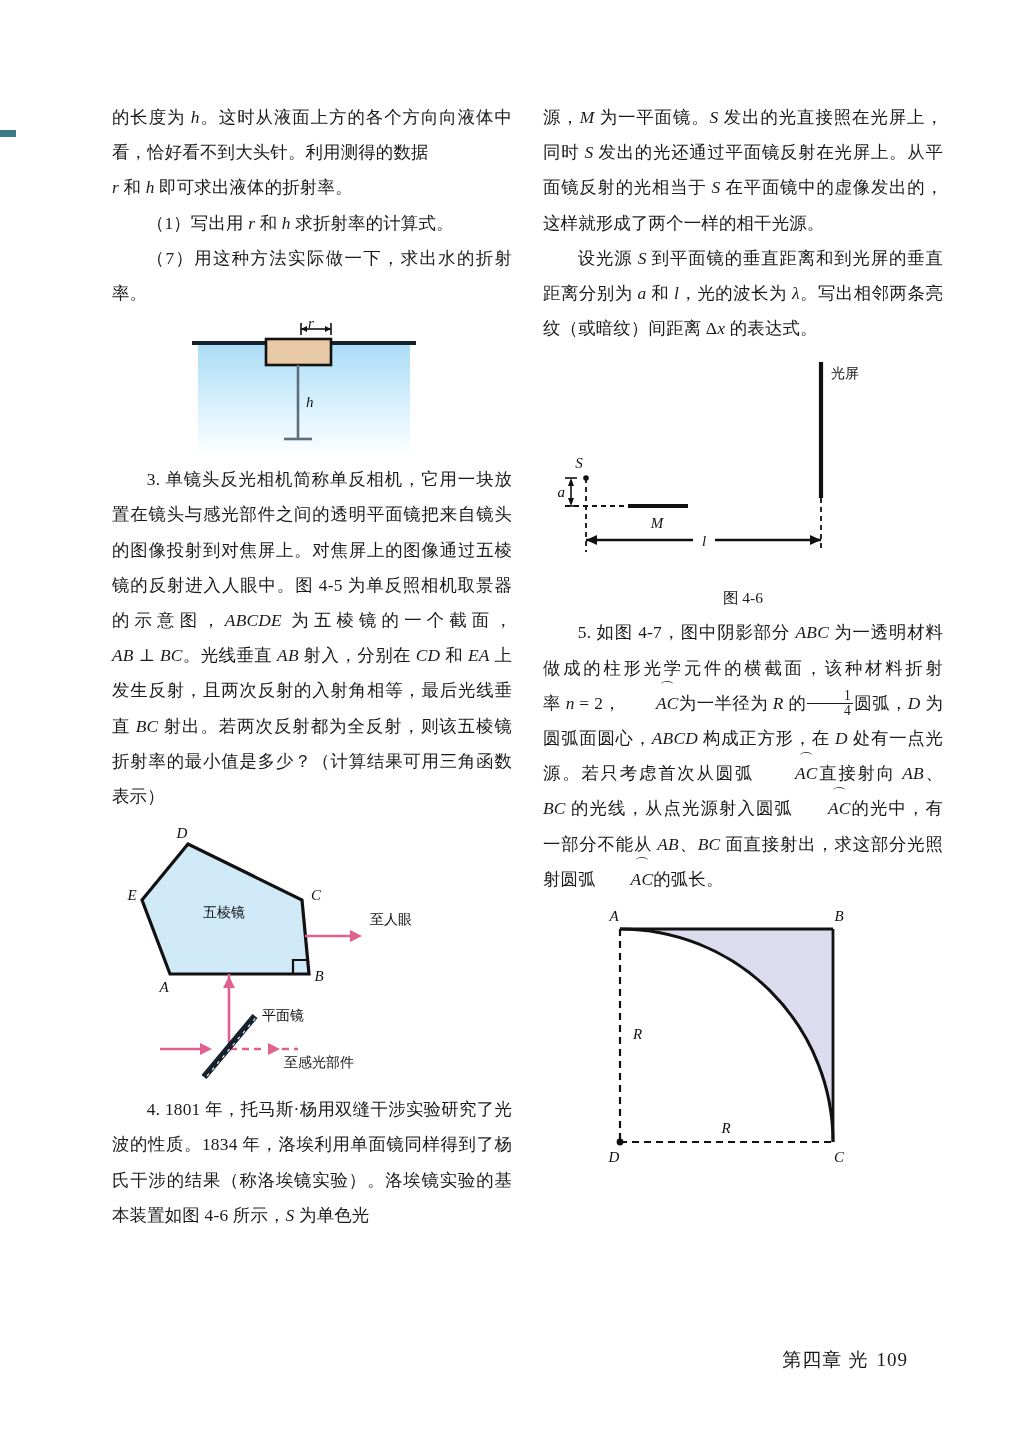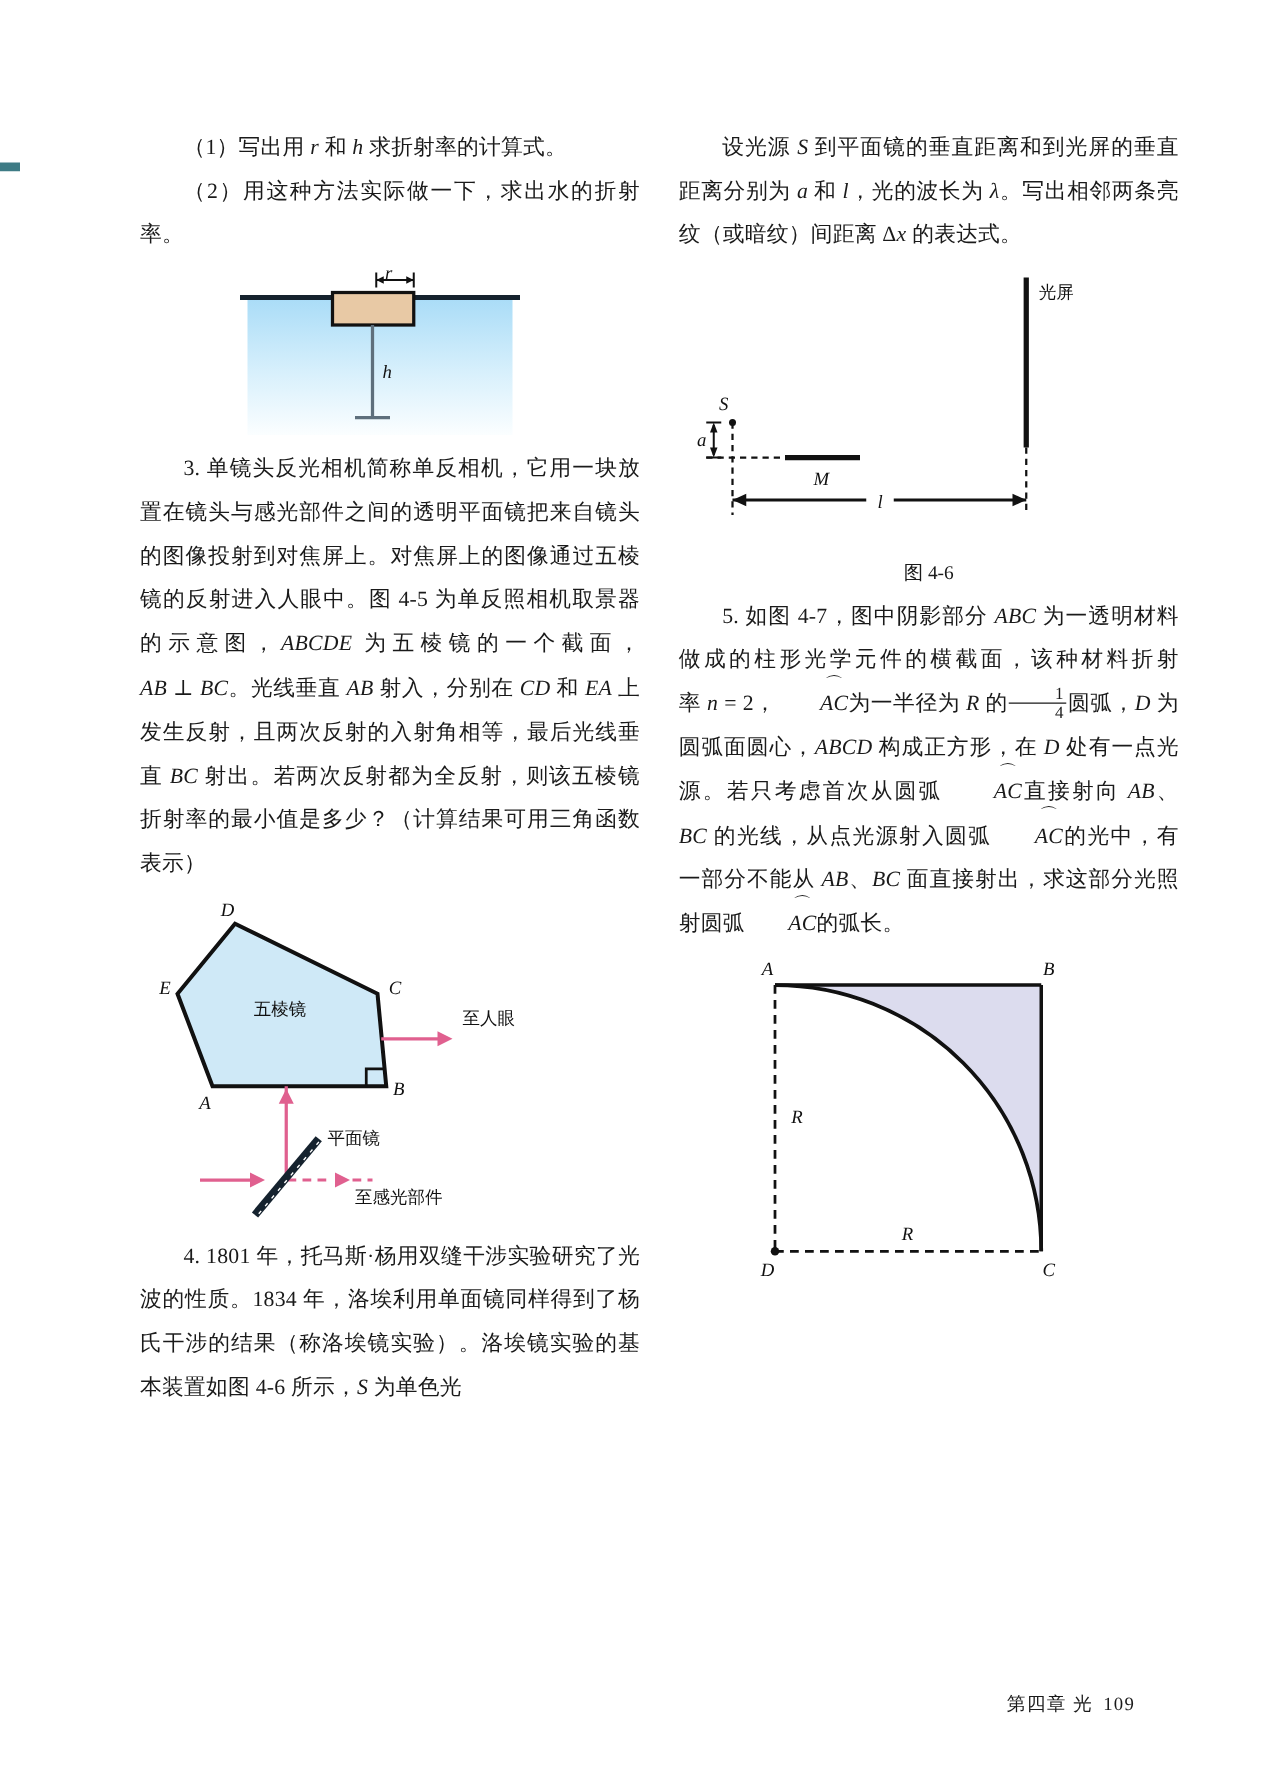--- a/index.html
+++ b/index.html
@@ -54,21 +54,21 @@
     font-family: "Liberation Serif", "DejaVu Serif", serif;
     margin-top: 4px;
   }
 
   .figure-block { margin: 10px 0 6px 0; }
 
   .footer {
     position: absolute;
     right: 112px;
     bottom: 58px;
-    font-size: 15px;
+    font-size: 19px;
     color: #1a1a1a;
     letter-spacing: 1px;
     font-family: "Liberation Sans", sans-serif;
     text-align: center;
   }
   .footer .pg { font-family: "Liberation Serif", serif; margin-left: 8px; }
 
   svg { display: block; }
   .sv-label {
     font-family: "Liberation Serif", "DejaVu Serif", serif;
@@ -100,24 +100,25 @@
 </style>
 </head>
 <body>
 
 <div class="page">
 
   <div class="edge-mark"></div>
 
   <div class="col col-left">
 
+    <p class="body-text">的长度为&nbsp;<i>h</i>。这时从液面上方的各个方向向液体中看，恰好看不到大头针。利用测得的数据<br><i>r</i>&nbsp;和&nbsp;<i>h</i>&nbsp;即可求出液体的折射率。</p>
 
     <p class="body-text indent">（1）写出用&nbsp;<i>r</i>&nbsp;和&nbsp;<i>h</i>&nbsp;求折射率的计算式。</p>
 
-    <p class="body-text indent">（2）用这种方法实际做一下，求出水的折射率。</p>
+    <p class="body-text indent">（7）用这种方法实际做一下，求出水的折射率。</p>
 
     <div class="figure-block">
       <svg width="400" height="135" viewBox="0 0 400 135">
         <defs>
           <linearGradient id="waterGrad" x1="0" y1="0" x2="0" y2="1">
             <stop offset="0%" stop-color="#a9dcf7"></stop>
             <stop offset="55%" stop-color="#d8f0fc"></stop>
             <stop offset="100%" stop-color="#fbfeff"></stop>
           </linearGradient>
         </defs>
@@ -180,20 +181,21 @@
         <text class="sv-cn" x="172" y="243">至感光部件</text>
       </svg>
     </div>
 
     <p class="body-text indent">4.&nbsp;1801&nbsp;年，托马斯·杨用双缝干涉实验研究了光波的性质。1834&nbsp;年，洛埃利用单面镜同样得到了杨氏干涉的结果（称洛埃镜实验）。洛埃镜实验的基本装置如图&nbsp;4-6&nbsp;所示，<i>S</i>&nbsp;为单色光</p>
 
   </div>
 
   <div class="col col-right">
 
+    <p class="body-text">源，<i>M</i>&nbsp;为一平面镜。<i>S</i>&nbsp;发出的光直接照在光屏上，同时&nbsp;<i>S</i>&nbsp;发出的光还通过平面镜反射在光屏上。从平面镜反射的光相当于&nbsp;<i>S</i>&nbsp;在平面镜中的虚像发出的，这样就形成了两个一样的相干光源。</p>
 
     <p class="body-text indent">设光源&nbsp;<i>S</i>&nbsp;到平面镜的垂直距离和到光屏的垂直距离分别为&nbsp;<i>a</i>&nbsp;和&nbsp;<i>l</i>，光的波长为&nbsp;<i>λ</i>。写出相邻两条亮纹（或暗纹）间距离&nbsp;Δ<i>x</i>&nbsp;的表达式。</p>
 
     <div class="figure-block">
       <svg width="400" height="228" viewBox="0 0 400 228">
 
         <line x1="278" y1="6" x2="278" y2="142" stroke="#111111" stroke-width="4.2"></line>
         <text class="sv-cn" x="288" y="22">光屏</text>
 
         <circle cx="43" cy="122" r="2.8" fill="#111111"></circle>

